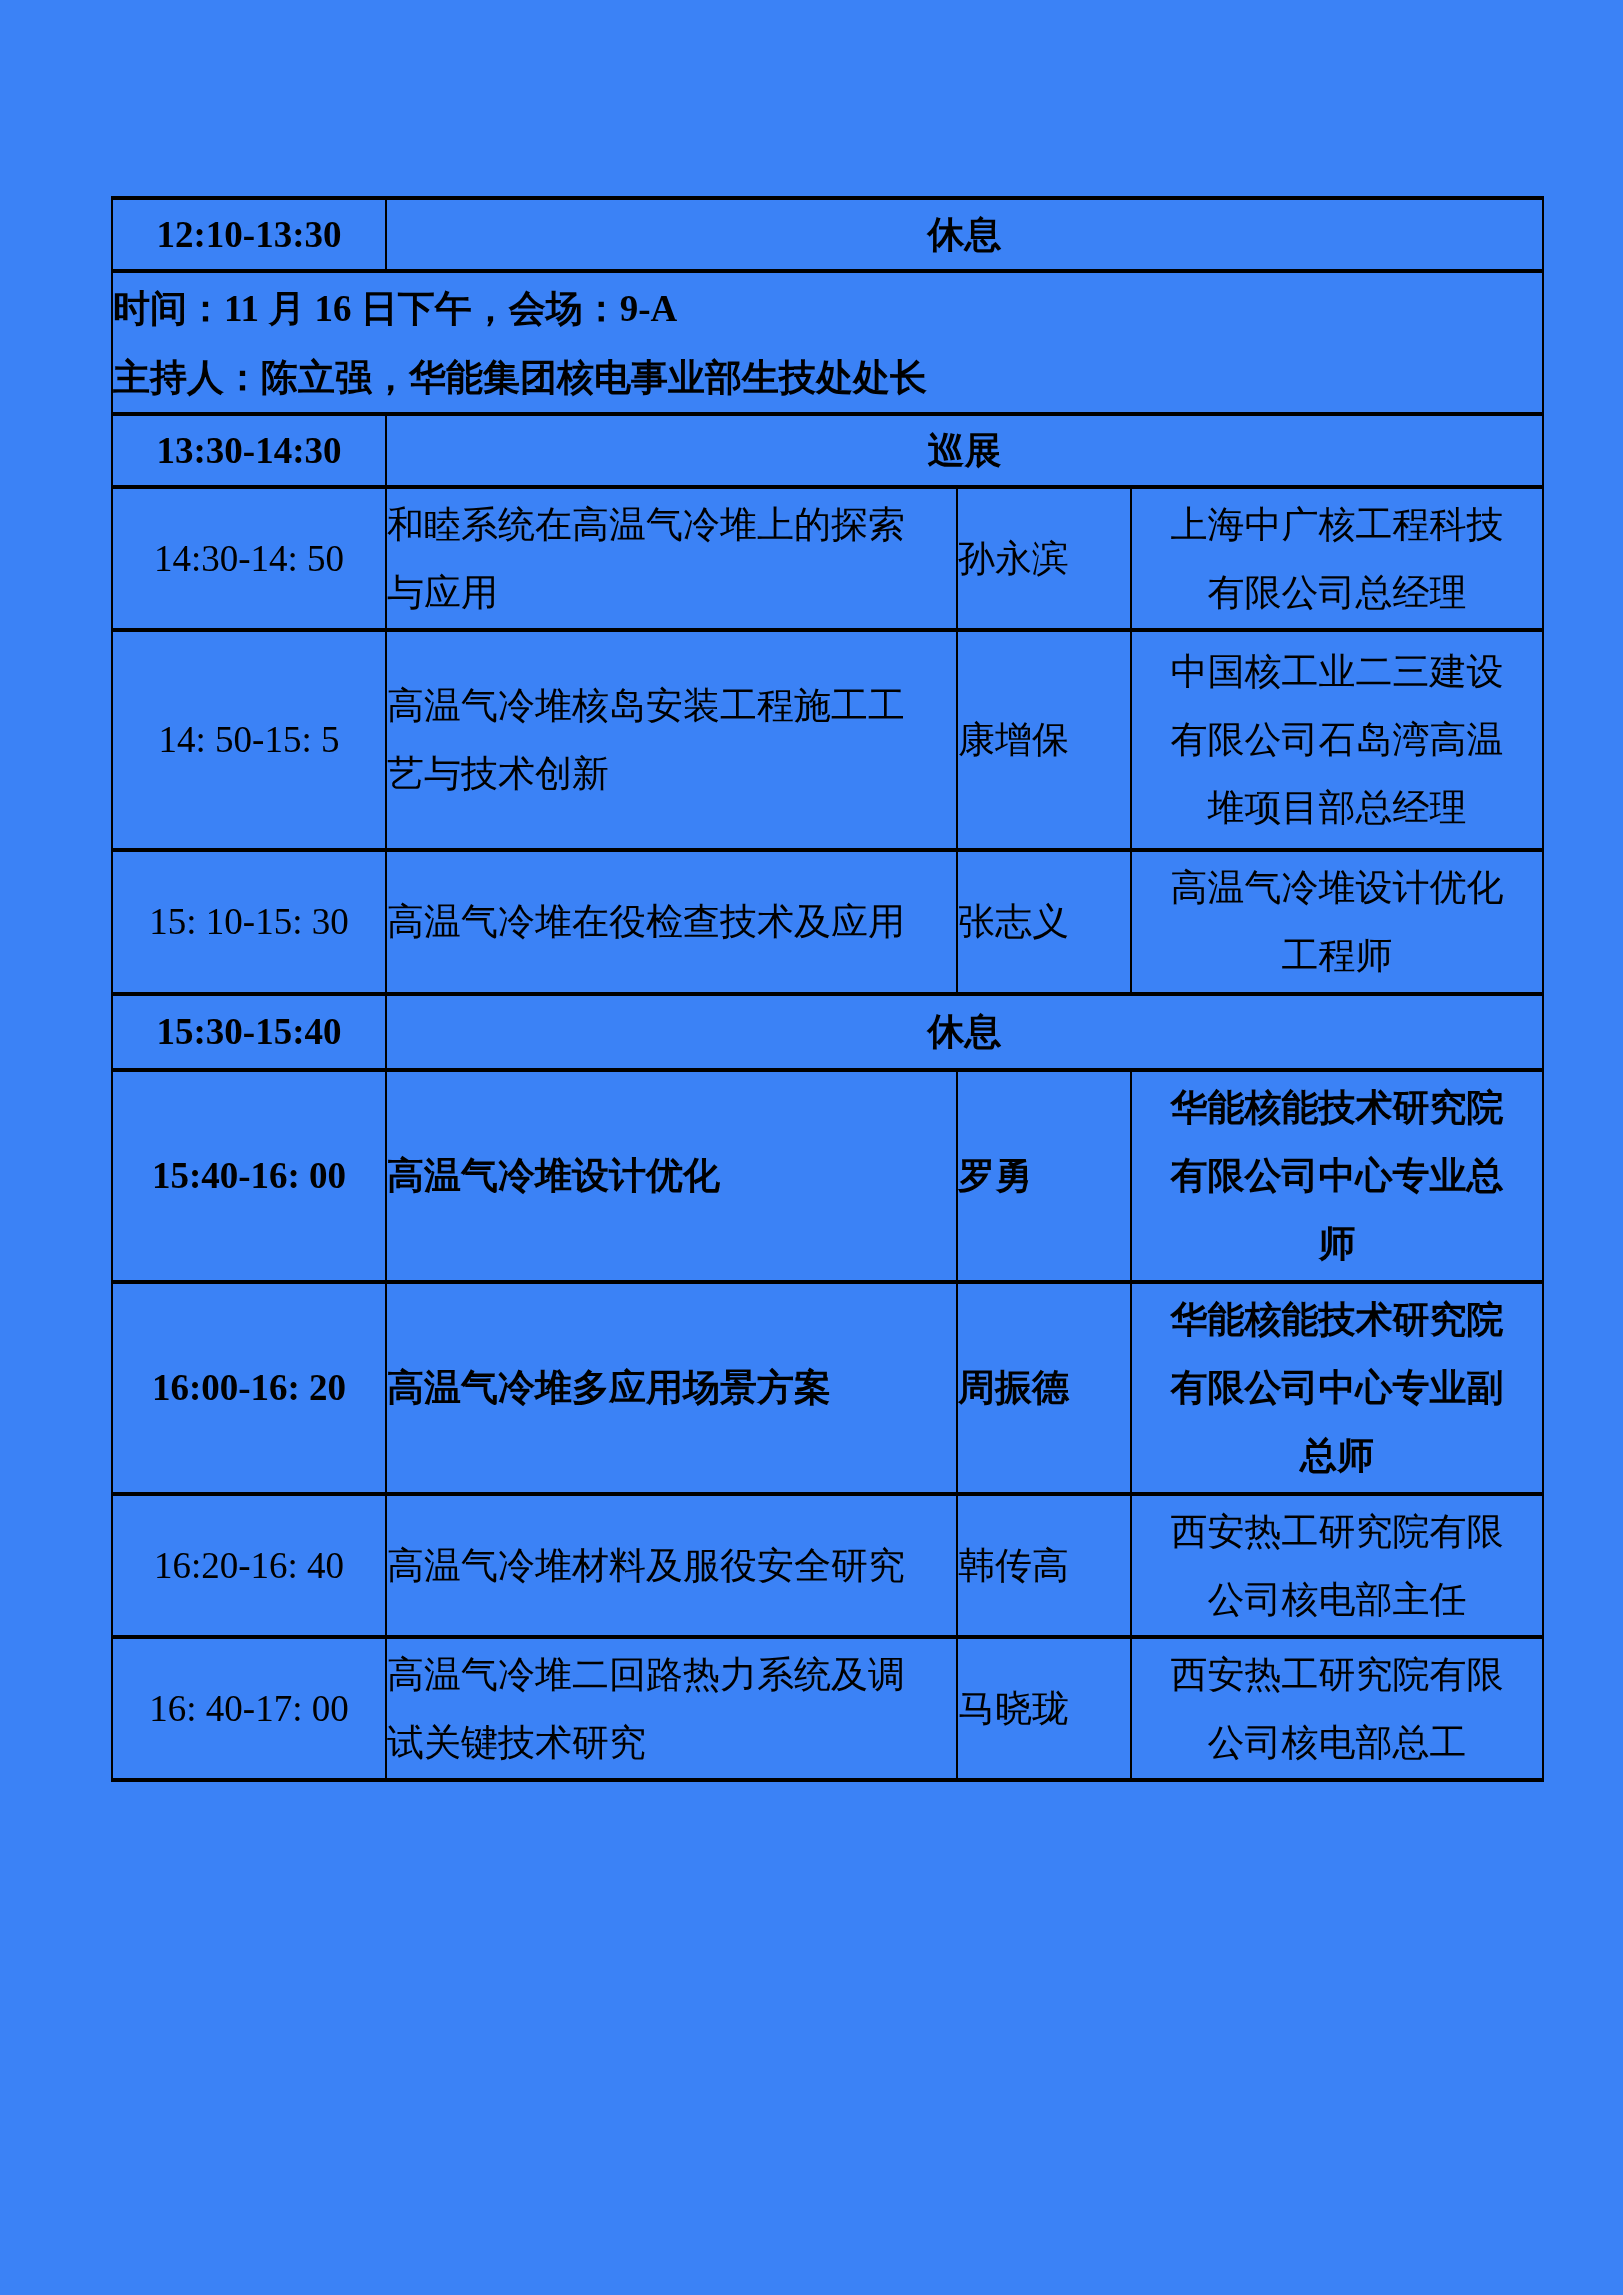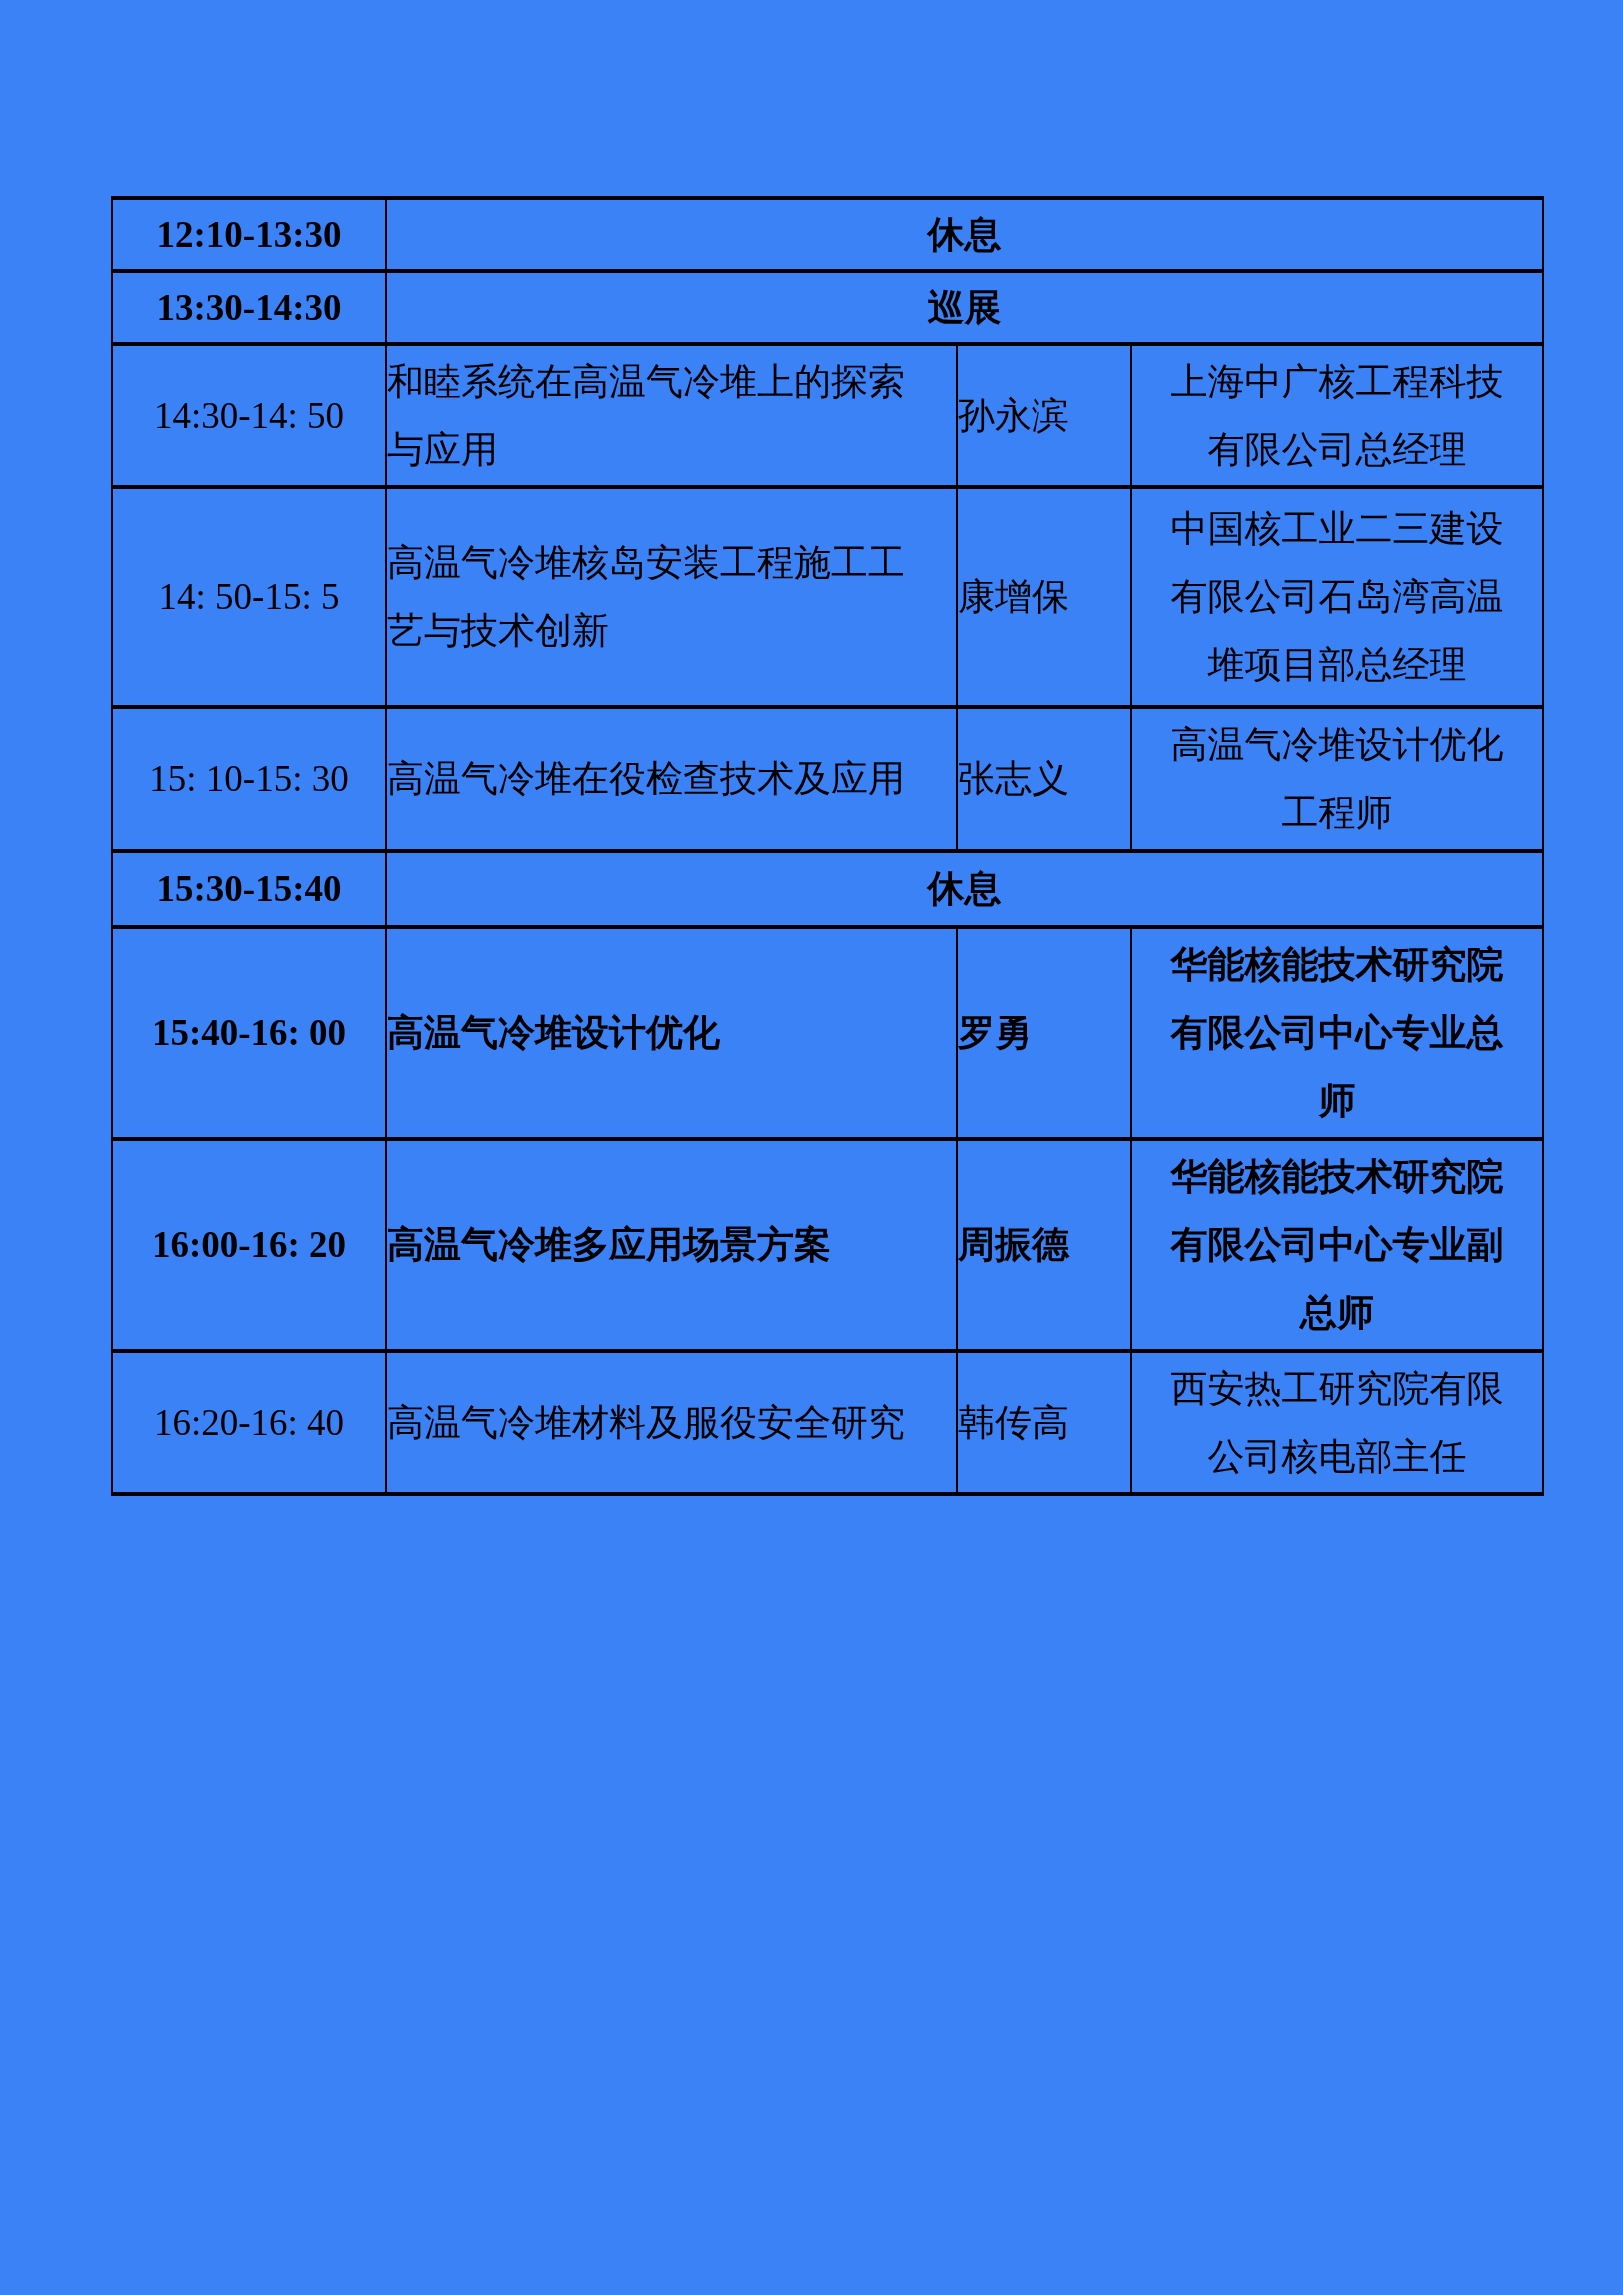--- a/index.html
+++ b/index.html
@@ -93,20 +93,26 @@
       <col style="width:174px">
       <col style="width:412px">
     </colgroup>
     <tbody>
 
       <tr class="rh105">
         <td class="time bold">12:10-13:30</td>
         <td class="break-label" colspan="3">休息</td>
       </tr>
 
+      <tr class="rh212">
+        <td class="session-cell" colspan="4">
+          <div class="session-line">时间：11 月 16 日下午，会场：9-A</div>
+          <div class="session-line">主持人：陈立强，华能集团核电事业部生技处处长</div>
+        </td>
+      </tr>
 
       <tr class="rh105">
         <td class="time bold">13:30-14:30</td>
         <td class="break-label" colspan="3">巡展</td>
       </tr>
 
       <tr class="rh212">
         <td class="time">14:30-14: 50</td>
         <td class="title">和睦系统在高温气冷堆上的探索
 与应用</td>
@@ -157,17 +163,25 @@
       </tr>
 
       <tr class="rh212">
         <td class="time">16:20-16: 40</td>
         <td class="title">高温气冷堆材料及服役安全研究</td>
         <td class="speaker">韩传高</td>
         <td class="affil">西安热工研究院有限
 公司核电部主任</td>
       </tr>
 
+      <tr class="rh212">
+        <td class="time">16: 40-17: 00</td>
+        <td class="title">高温气冷堆二回路热力系统及调
+试关键技术研究</td>
+        <td class="speaker">马晓珑</td>
+        <td class="affil">西安热工研究院有限
+公司核电部总工</td>
+      </tr>
 
     </tbody>
   </table>
 </div>
 
 
 </body></html>

